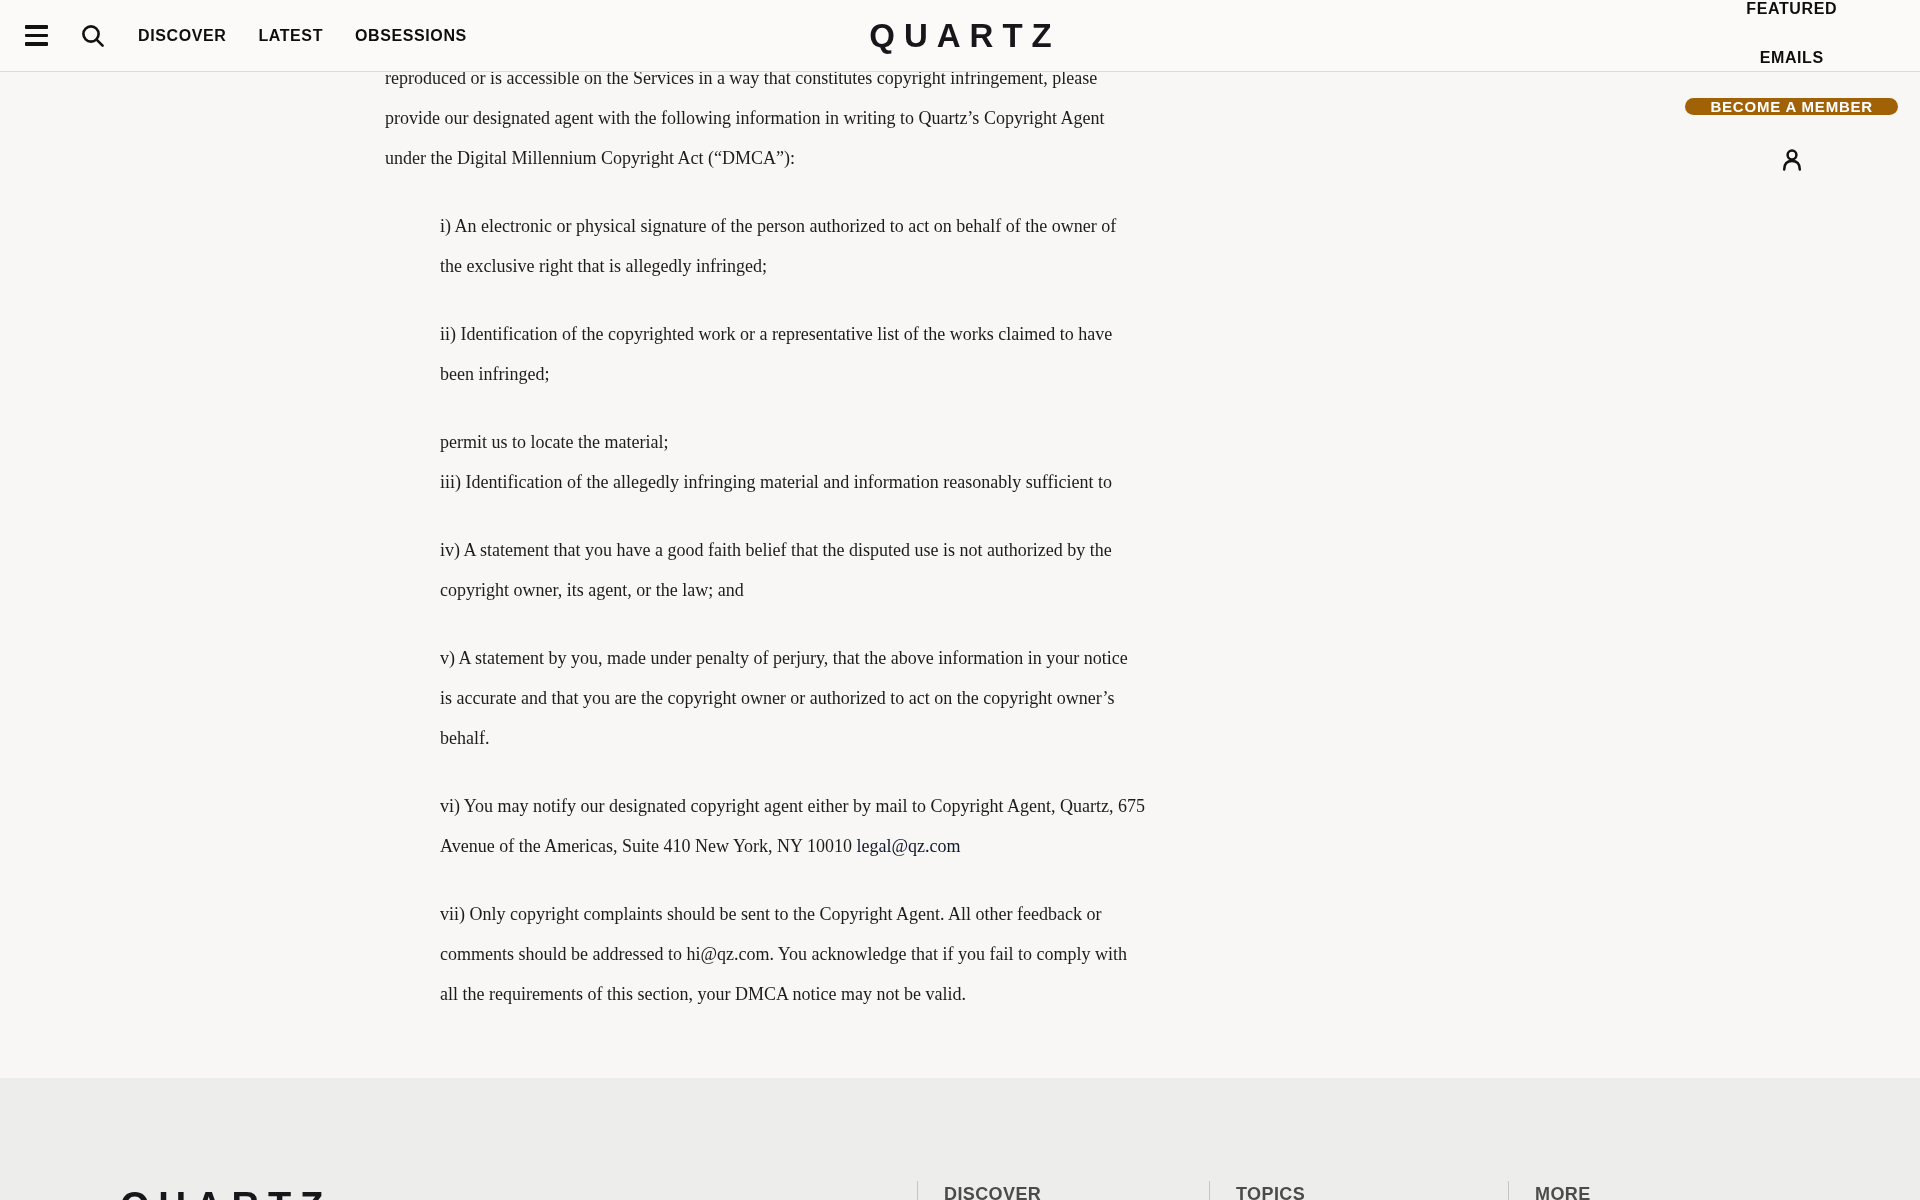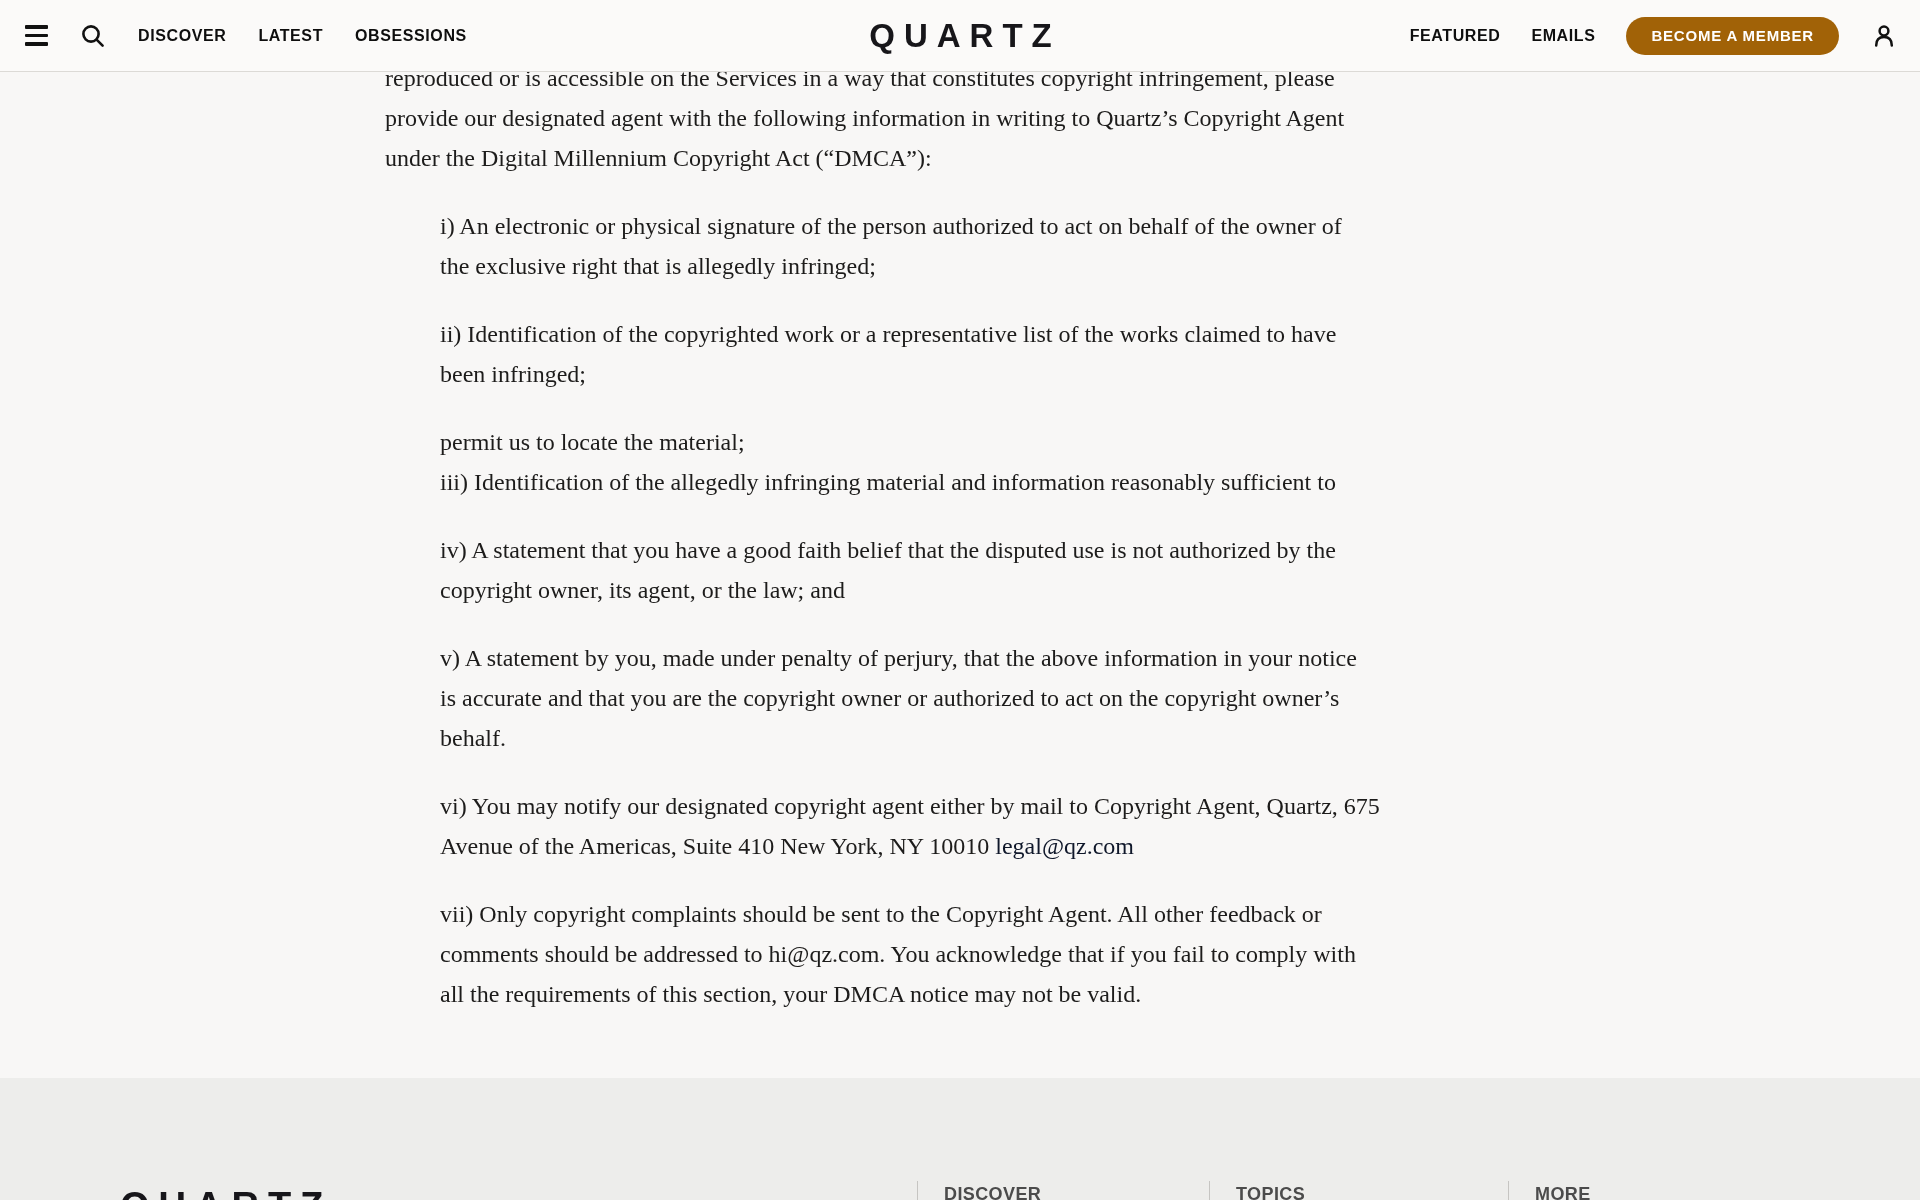--- a/index.html
+++ b/index.html
@@ -32,40 +32,40 @@
     color:#0e0e0e; text-decoration:none; white-space:nowrap;
   }
   .logo-link {
     position:absolute; left:50%; top:50%;
     transform:translate(calc(-50% + 5px), -50%);
     font-size:33px; font-weight:700; letter-spacing:9px;
     color:#17161a; text-decoration:none; white-space:nowrap;
   }
   .nav-right {
     position:absolute; right:22px; top:0; height:71px;
-    display:flex; align-items:center; gap:31px;
+    display:flex; align-items:center; gap:31px;flex-direction:column;
   }
   .member-btn {
     height:38px; padding:0 25px; border:none; border-radius:19px;
     background:#a16207; color:#ffffff;
     font-family:Liberation Sans, sans-serif;
     font-size:15px; font-weight:700; letter-spacing:0.8px;
     cursor:pointer; white-space:nowrap;
   }
 
   
   .article {
     position:absolute; left:385px; top:58px; width:1230px; z-index:1;
     font-family:"Liberation Serif", serif;
     color:#1d1c1b;
   }
   .para { margin-bottom:28px; }
   .para.indent { padding-left:55px; }
   .line {
-    font-size:24px; line-height:40px; height:40px; white-space:nowrap;
+    font-size:18px; line-height:40px; height:40px; white-space:nowrap;
   }
   .email-link { color:#0f172a; text-decoration:none; }
 
   
   .site-footer {
     position:absolute; top:1078px; left:0; width:1920px; height:200px;
     background:#ededeb; z-index:2;
   }
   .footer-logo {
     position:absolute; left:120px; top:107px;

